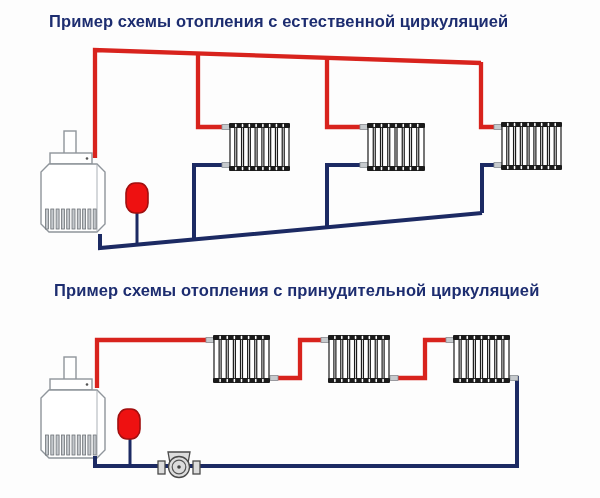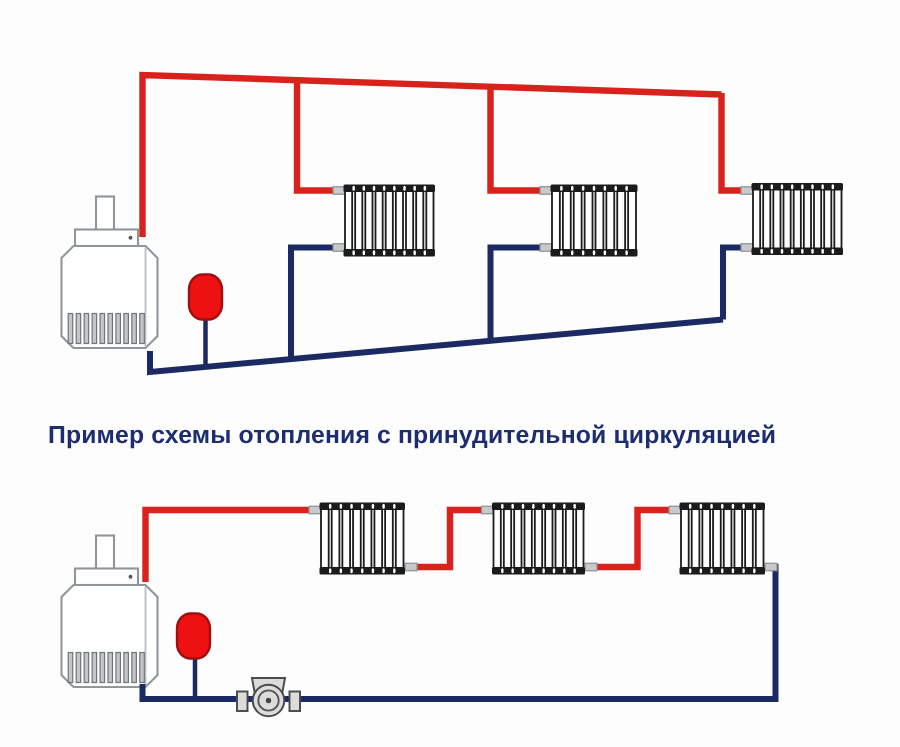--- a/index.html
+++ b/index.html
@@ -13,21 +13,21 @@
   .diagram-title {
     position: absolute;
     font-weight: bold;
     font-size: 16.5px;
     line-height: 19px;
     letter-spacing: 0.1px;
     color: var(--title, #1d2d70);
     white-space: nowrap;
   }
   #title-natural { left: 49px; top: 12px; }
-  #title-forced  { left: 32px; top: 281px; }
+  #title-forced  { left: 54px; top: 281px; }
   svg { position:absolute; left:0; top:0; }
   .supply { stroke: var(--supply,#d8231d); stroke-width: 4.3; fill: none; }
   .ret    { stroke: var(--return,#1c2a63); stroke-width: 4;   fill: none; }
   .thin   { stroke-width: 3; }
   .metal  { fill:#ffffff; stroke:#8f959b; stroke-width:1.4; }
   .metal-line { stroke:#b9bec3; stroke-width:1.2; }
   .slat   { fill:#c3c7cb; stroke:#6f7479; stroke-width:0.8; }
   .nip    { fill:#c6cacd; stroke:#8b9094; stroke-width:0.8; }
   .tankshape { fill: var(--tank,#ee1111); stroke:#a00f0f; stroke-width:1.6; }
   .pump-metal { fill:#dcdcdc; stroke:#4a4a4a; stroke-width:1.3; }
@@ -273,14 +273,15 @@
           <rect x="34.825" y="0.8" width="1.6" height="3.4" fill="#ffffff" rx="1"></rect>
           <rect x="34.825" y="43.8" width="1.6" height="3.4" fill="#ffffff" rx="1"></rect>
           <rect x="41.95" y="0.8" width="1.6" height="3.4" fill="#ffffff" rx="1"></rect>
           <rect x="41.95" y="43.8" width="1.6" height="3.4" fill="#ffffff" rx="1"></rect>
           <rect x="49.075" y="0.8" width="1.6" height="3.4" fill="#ffffff" rx="1"></rect>
           <rect x="49.075" y="43.8" width="1.6" height="3.4" fill="#ffffff" rx="1"></rect>
         </g>
     </g>
   </svg>
 
+  <div id="title-natural" class="diagram-title">Пример схемы отопления с естественной циркуляцией</div>
   <div id="title-forced" class="diagram-title">Пример схемы отопления с принудительной циркуляцией</div>
 </div>
 
 </body></html>

